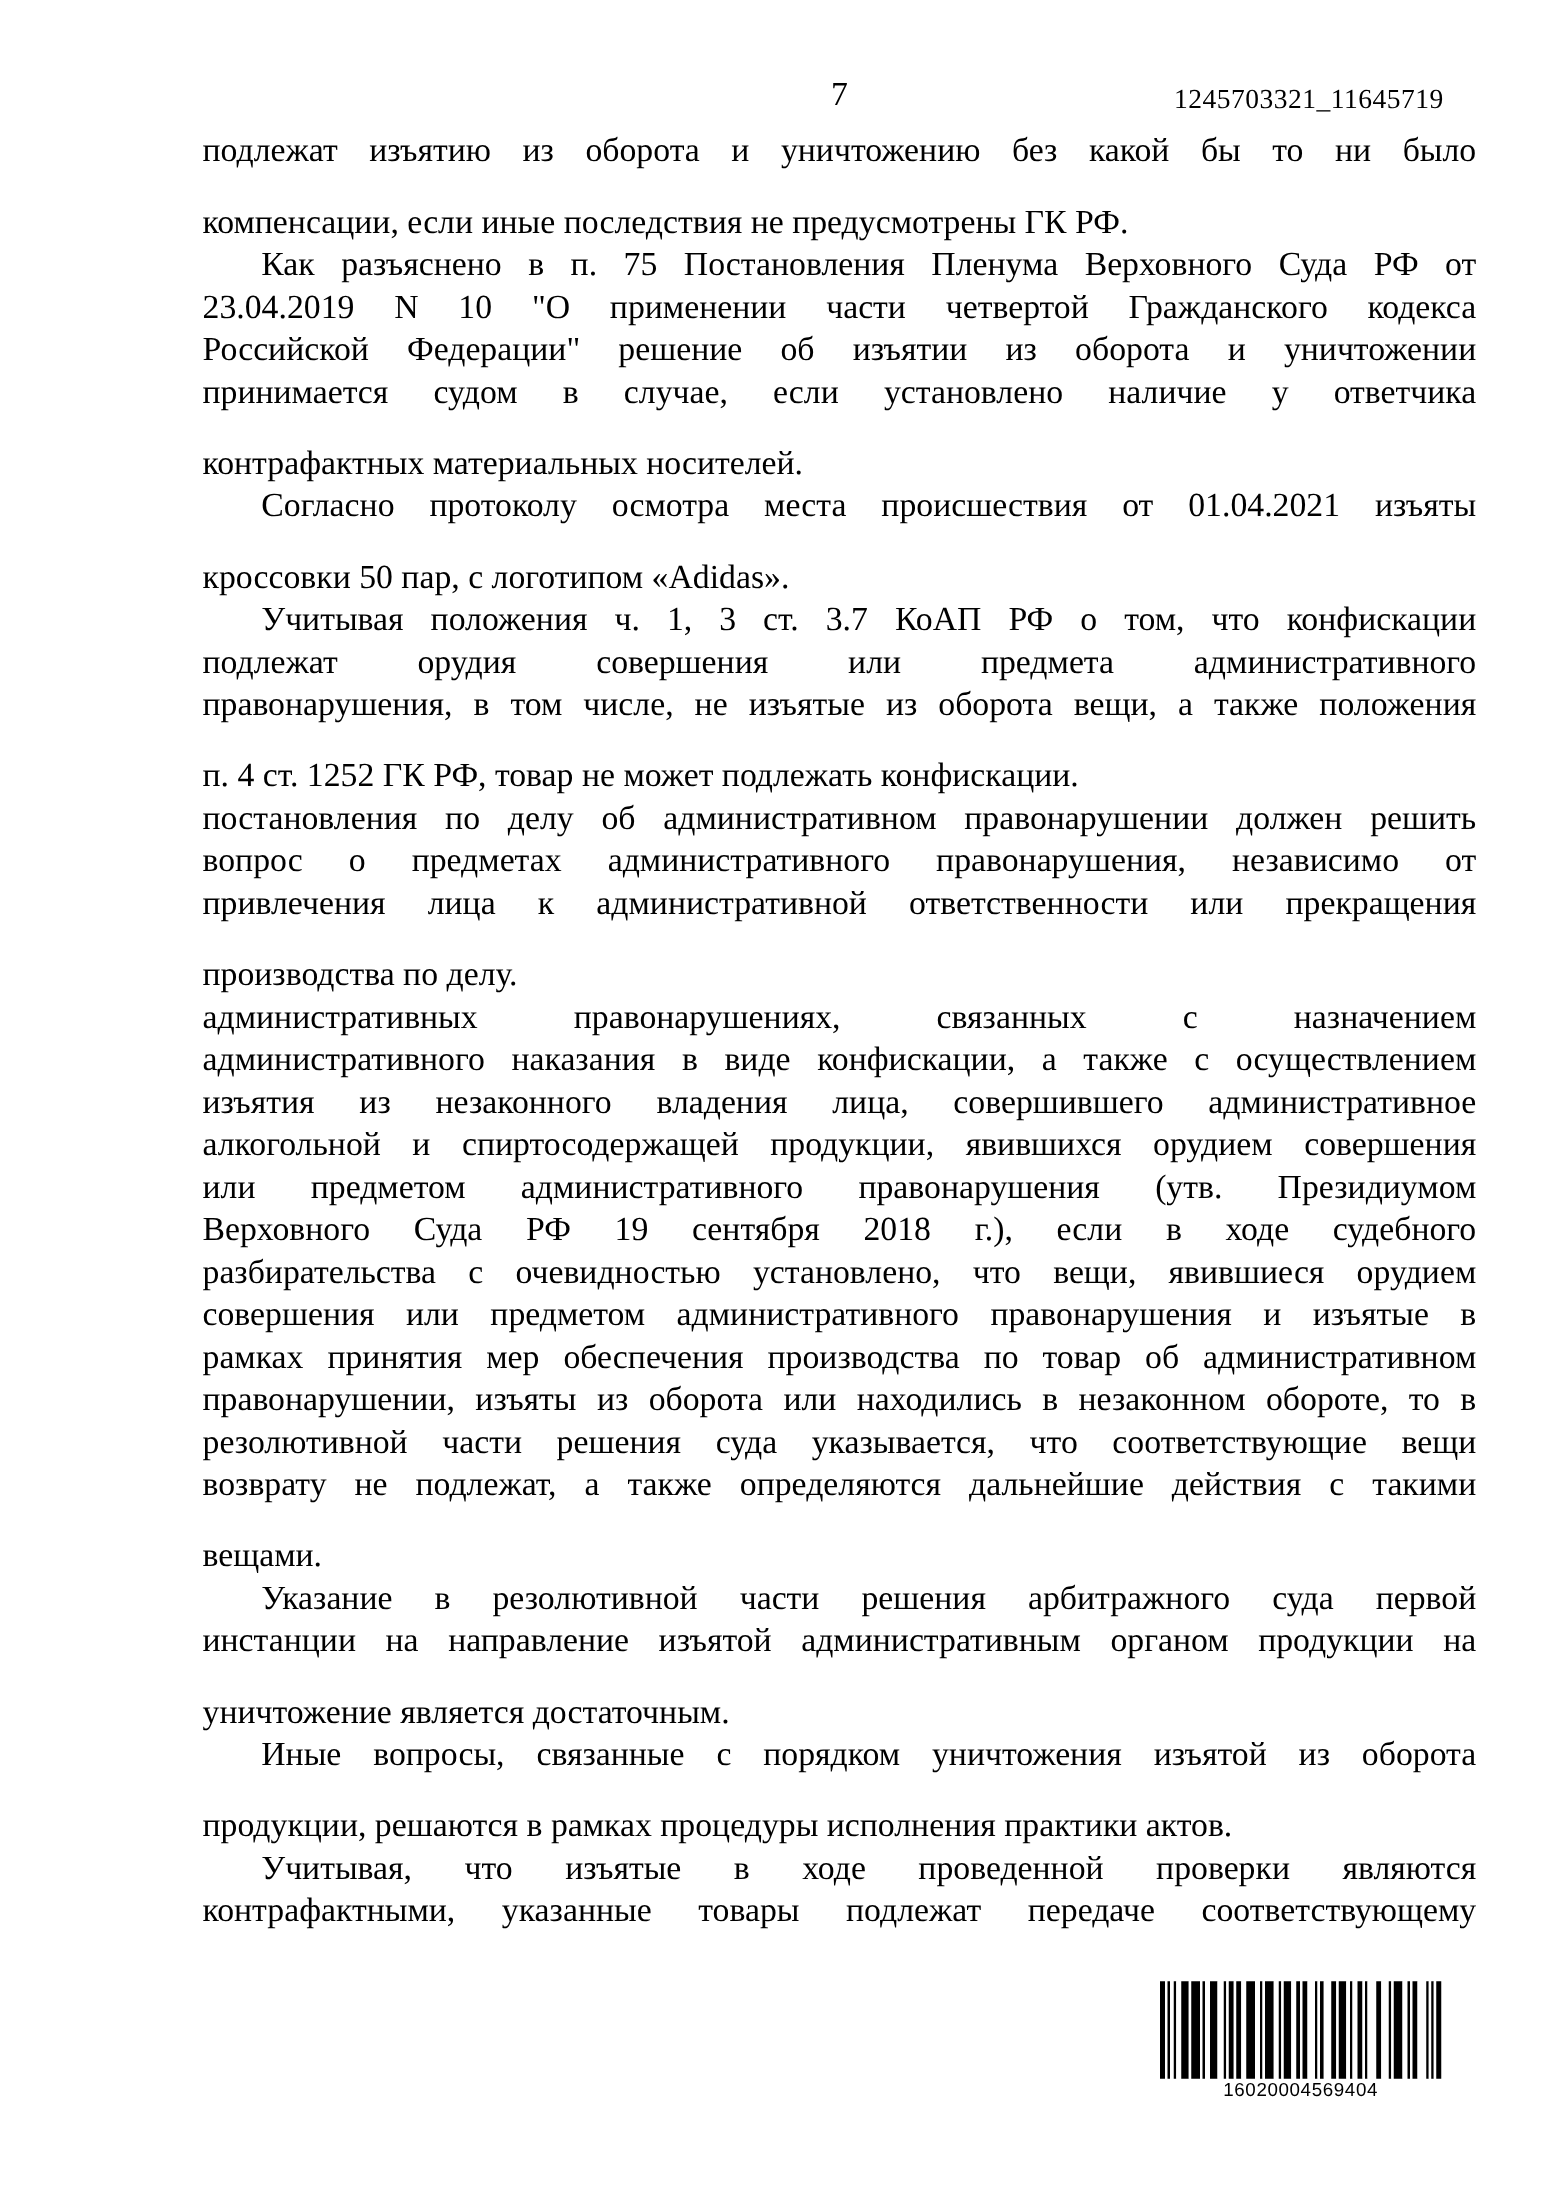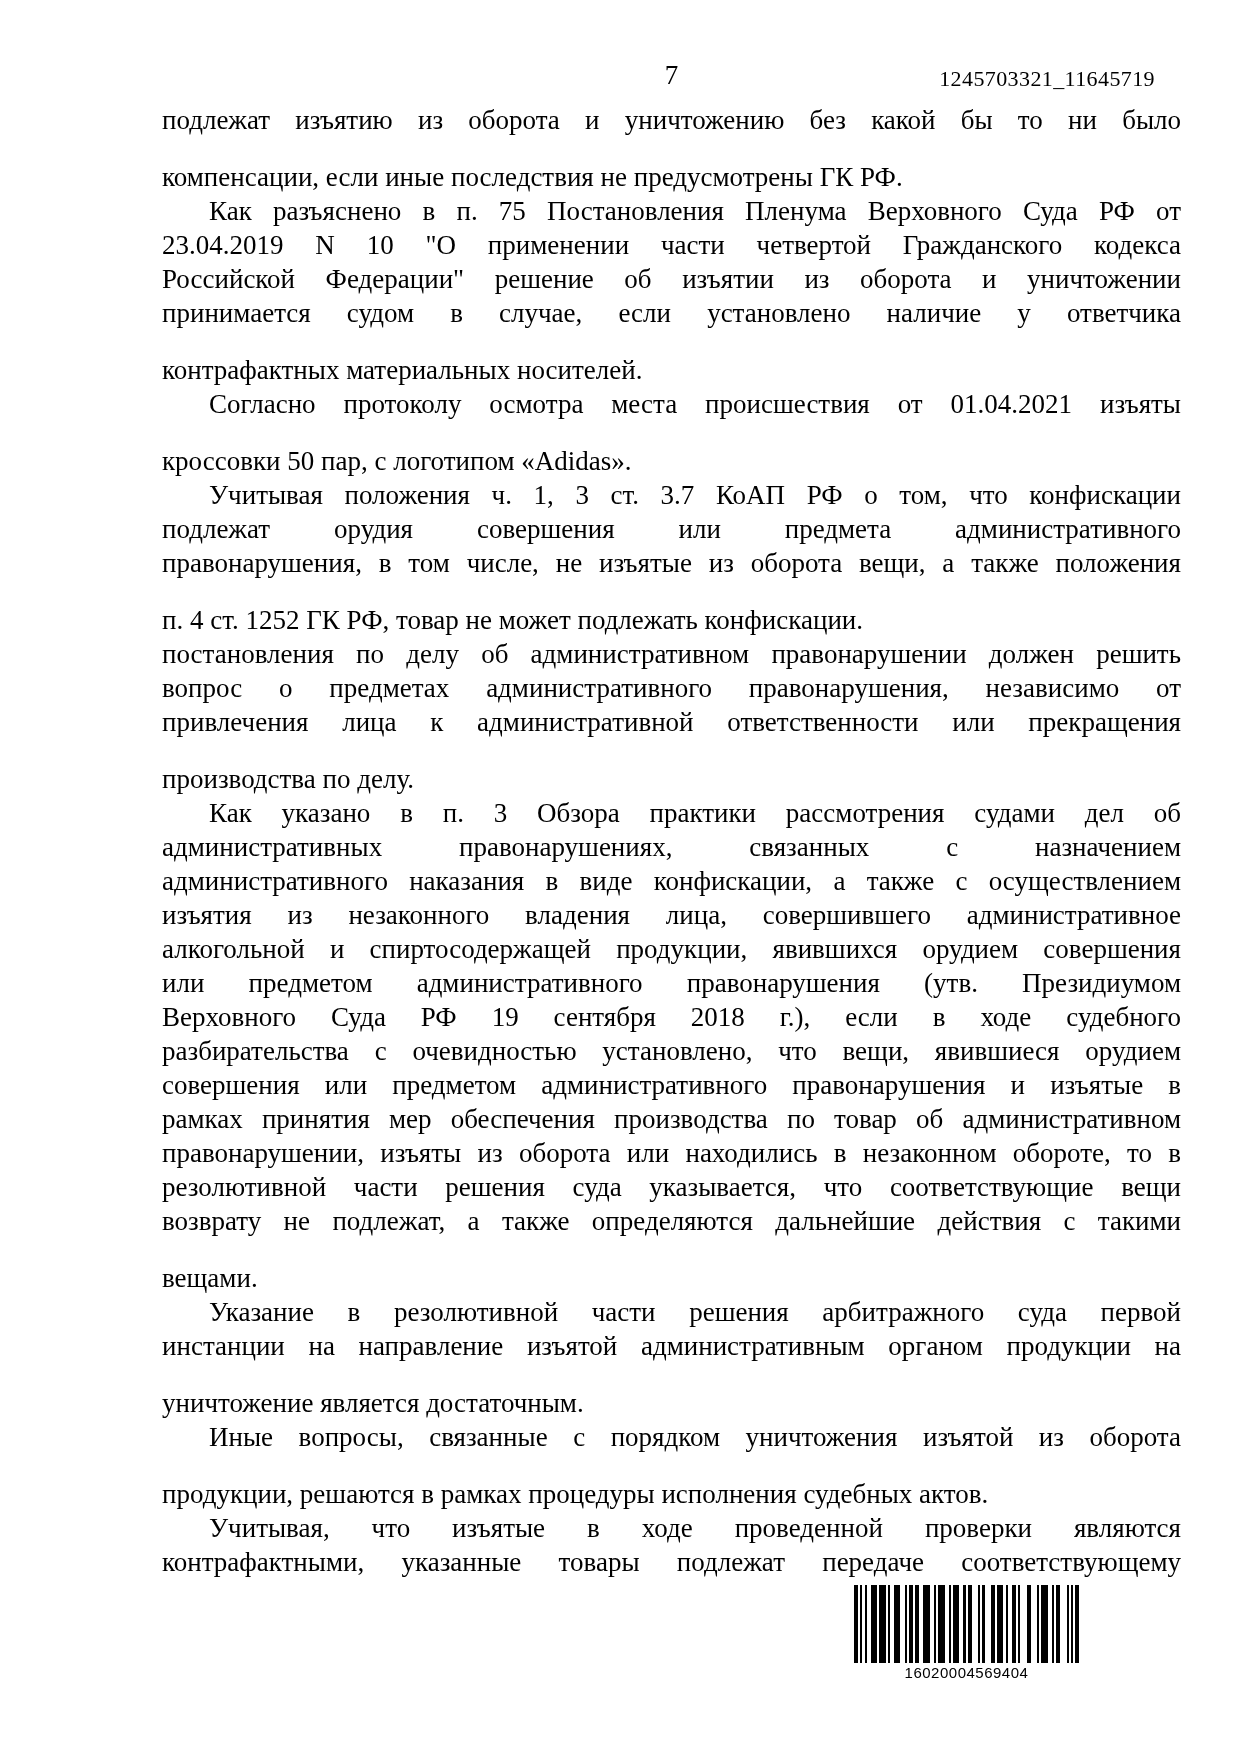--- a/index.html
+++ b/index.html
@@ -22,21 +22,21 @@
   .doc-body {
     position:absolute; left:162px; top:103px; width:1019px;
     font-size:27px; line-height:34px;
     text-align:justify;
   }
   .paragraph { margin:0; padding:0; }
   .line { text-align:justify; text-align-last:justify; }
   .line.last { text-align-last:left;margin-top:23px; }
   .line.indent { text-indent:47px; }
   .barcode {
-    position:absolute; left:854px; top:1585px; width:225px;
+    position:absolute; left:928px; top:1585px; width:225px;
   }
   .barcode-bars {
     display:flex; width:225px; height:78px; background:#ffffff;
   }
   .barcode-bars .seg { height:100%; flex-basis:0; }
   .barcode-bars .bar { background:#000000; }
   .barcode-bars .gap { background:#ffffff; }
   .barcode-number {
     text-align:center; margin-top:1px;
     font-family:"Liberation Sans", sans-serif;
@@ -72,21 +72,20 @@
         <div class="line">правонарушения, в том числе, не изъятые из оборота вещи, а также положения</div>
         <div class="line last">п. 4 ст. 1252 ГК РФ, товар не может подлежать конфискации.</div>
       </div>
       <div class="paragraph">
         <div class="line">постановления по делу об административном правонарушении должен решить</div>
         <div class="line">вопрос о предметах административного правонарушения, независимо от</div>
         <div class="line">привлечения лица к административной ответственности или прекращения</div>
         <div class="line last">производства по делу.</div>
       </div>
       <div class="paragraph">
-        <div class="line indent">Как указано в п. 3 Обзора практики рассмотрения судами дел об</div>
         <div class="line">административных правонарушениях, связанных с назначением</div>
         <div class="line">административного наказания в виде конфискации, а также с осуществлением</div>
         <div class="line">изъятия из незаконного владения лица, совершившего административное</div>
         <div class="line">алкогольной и спиртосодержащей продукции, явившихся орудием совершения</div>
         <div class="line">или предметом административного правонарушения (утв. Президиумом</div>
         <div class="line">Верховного Суда РФ 19 сентября 2018 г.), если в ходе судебного</div>
         <div class="line">разбирательства с очевидностью установлено, что вещи, явившиеся орудием</div>
         <div class="line">совершения или предметом административного правонарушения и изъятые в</div>
         <div class="line">рамках принятия мер обеспечения производства по товар об административном</div>
         <div class="line">правонарушении, изъяты из оборота или находились в незаконном обороте, то в</div>
@@ -94,21 +93,21 @@
         <div class="line">возврату не подлежат, а также определяются дальнейшие действия с такими</div>
         <div class="line last">вещами.</div>
       </div>
       <div class="paragraph">
         <div class="line indent">Указание в резолютивной части решения арбитражного суда первой</div>
         <div class="line">инстанции на направление изъятой административным органом продукции на</div>
         <div class="line last">уничтожение является достаточным.</div>
       </div>
       <div class="paragraph">
         <div class="line indent">Иные вопросы, связанные с порядком уничтожения изъятой из оборота</div>
-        <div class="line last">продукции, решаются в рамках процедуры исполнения судебных актов.</div>
+        <div class="line last">продукции, решаются в рамках процедуры исполнения практики актов.</div>
       </div>
       <div class="paragraph">
         <div class="line indent">Учитывая, что изъятые в ходе проведенной проверки являются</div>
         <div class="line">контрафактными, указанные товары подлежат передаче соответствующему</div>
       </div>
     </div>
 
   <div class="barcode">
     <div class="barcode-bars">
         <div class="seg bar" style="flex-grow: 2;"></div>

